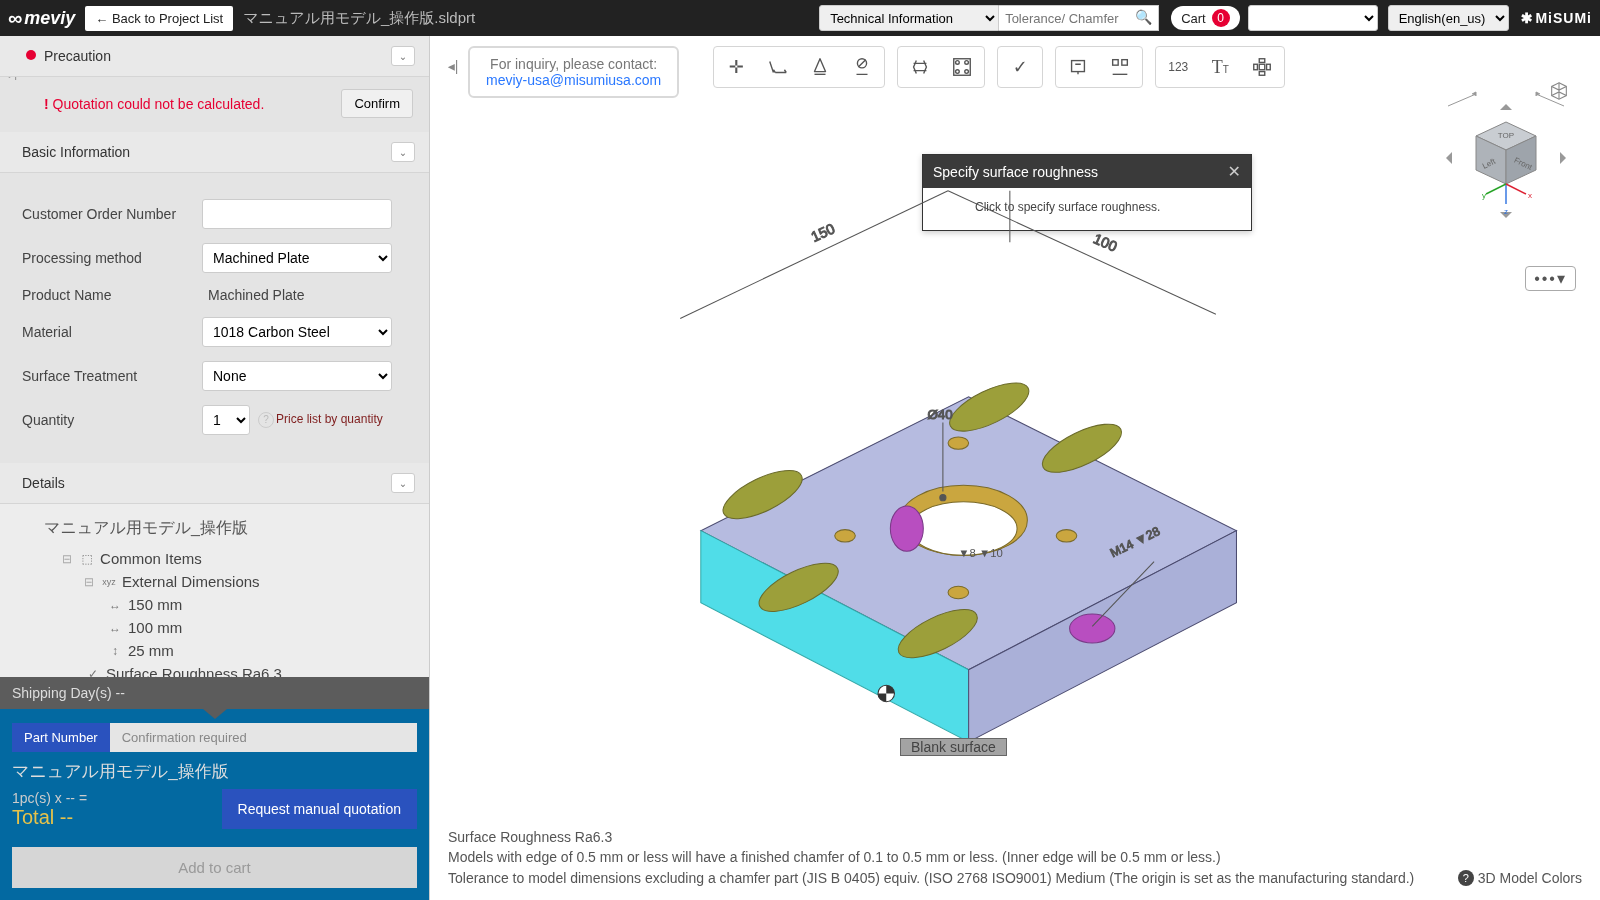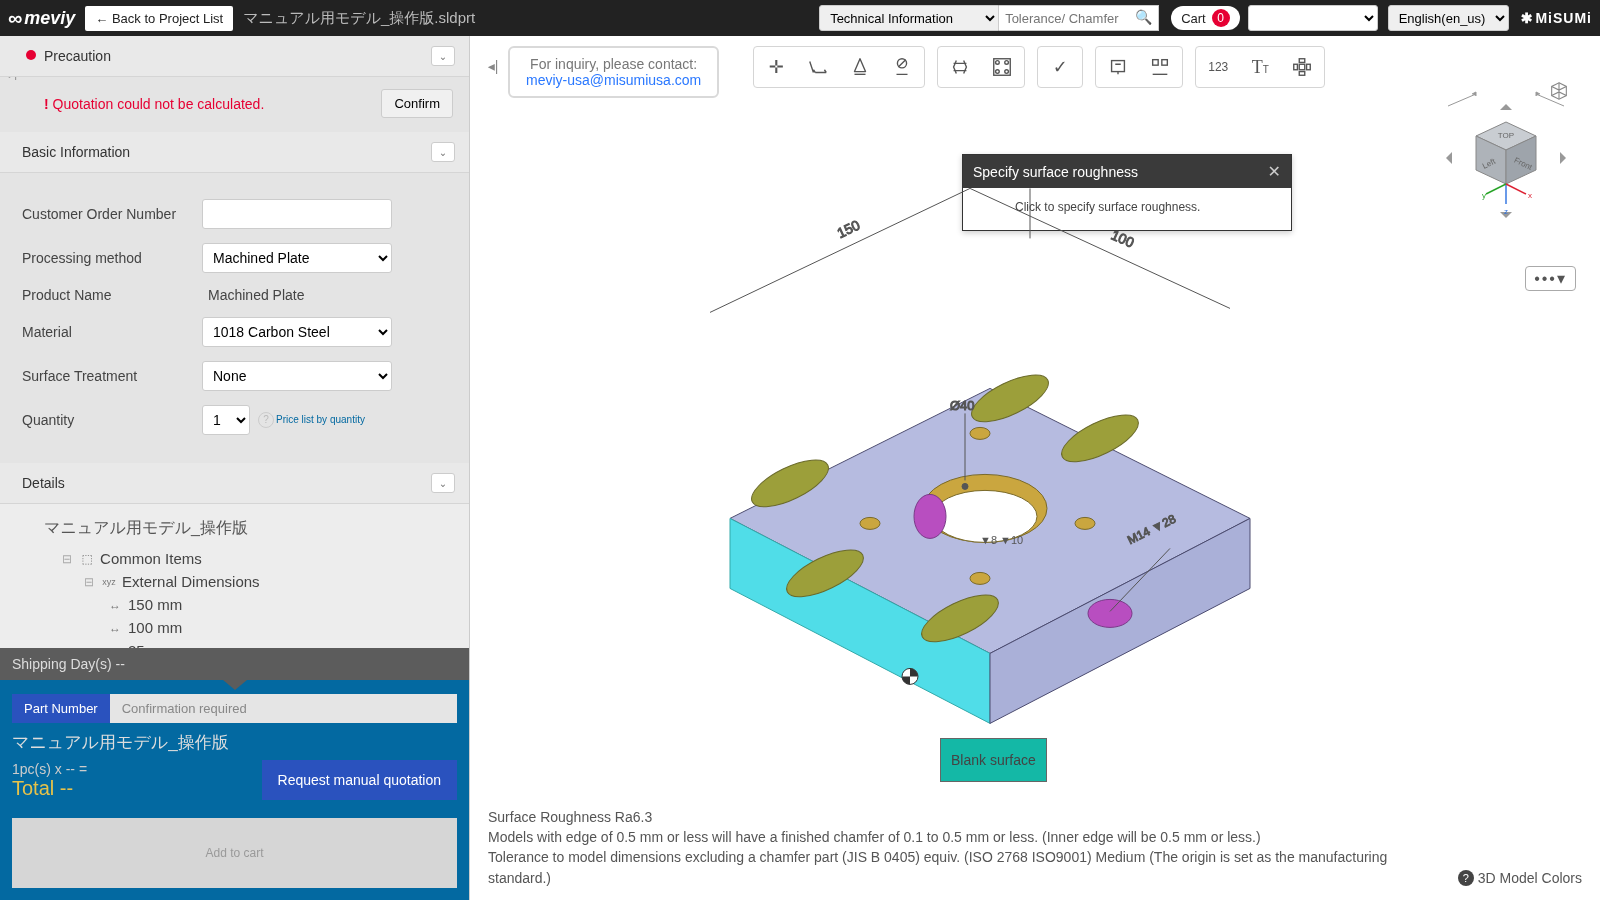--- a/index.html
+++ b/index.html
@@ -18,40 +18,40 @@
 .top-search input { height:26px; width:160px; border:1px solid #ccc; border-left:none; padding:0 26px 0 6px; font-size:13px; }
 .top-search .srch { position:absolute; right:6px; top:4px; color:#444; }
 .cart { background:#fff; color:#222; border-radius:14px; padding:3px 10px; margin-left:12px; display:flex; align-items:center; font-size:13px; }
 .cart .badge { background:#e60033; color:#fff; border-radius:50%; width:18px; height:18px; display:inline-flex; align-items:center; justify-content:center; margin-left:6px; font-size:12px; }
 .lang { height:26px; margin-left:10px; font-size:13px; }
 .misumi { color:#fff; font-weight:bold; font-family:'Arial Black',sans-serif; margin-left:12px; letter-spacing:1px; display:flex; align-items:center; }
 .misumi::before { content:"✱"; margin-right:2px; font-size:14px; }
 
 
 .main { display:flex; height:864px; }
-.left { width:470px; background:#e4e4e4; display:flex; flex-direction:column; border-right:1px solid #ccc; position:relative; }
+.left { width:430px; background:#e4e4e4; display:flex; flex-direction:column; border-right:1px solid #ccc; position:relative; }
 .left-collapse { position:absolute; left:4px; top:28px; width:18px; height:20px; display:flex; align-items:center; justify-content:center; color:#888; font-size:11px; }
 
 
 .section-hd { background:#e9e9e9; padding:10px 14px 10px 44px; border-bottom:1px solid #d5d5d5; display:flex; align-items:center; position:relative; }
 .section-hd .dot { position:absolute; left:26px; top:14px; width:10px; height:10px; border-radius:50%; background:#e60033; }
 .section-hd .toggle { margin-left:auto; width:24px; height:20px; border:1px solid #ccc; border-radius:3px; display:flex; align-items:center; justify-content:center; font-size:10px; color:#777; background:#fff; }
 .section-body { padding:12px 16px 14px 44px; }
 
 .alert-row { display:flex; align-items:center; justify-content:space-between; }
 .alert { color:#e60033; font-size:14px; }
 .alert::before { content:"! "; font-weight:bold; }
 .confirm-btn { background:#f0f0f0; border:1px solid #ccc; padding:6px 12px; border-radius:3px; font-size:13px; }
 
 .form-row { display:flex; align-items:center; margin:14px 0; }
 .form-row label { width:180px; color:#444; font-size:14px; }
 .form-row .val { color:#444; font-size:14px; padding-left:6px; }
 .form-row select, .form-row input { width:190px; height:30px; border:1px solid #ccc; border-radius:3px; padding:0 6px; font-size:14px; background:#fff; }
 .form-row select.small { width:48px; }
-.pricelist { color:#0369a1; font-size:10px; margin-left:8px; }
+.pricelist { color:#7f1d1d; font-size:12px; margin-left:8px; }
 .pricelist::before { content:"? "; border:1px solid #ccc; border-radius:50%; display:inline-block; width:14px; height:14px; line-height:14px; text-align:center; font-size:10px; margin-right:2px; color:#bbb; }
 
 
 .details-body { padding:10px 16px 10px 44px; overflow:auto; flex:1; background:#ededed; min-height:0; }
 .tree-root { font-size:16px; color:#555; margin:4px 0 8px; }
 .tree-node { display:flex; align-items:center; color:#444; font-size:15px; padding:3px 0; }
 .tree-indent-1 { margin-left:18px; }
 .tree-indent-2 { margin-left:40px; }
 .tree-indent-3 { margin-left:62px; }
 .tree-conn { color:#aaa; margin-right:6px; font-size:12px; }
@@ -64,21 +64,21 @@
 .pn-wrap { padding:14px 12px 0; }
 .pn-tabs { display:flex; }
 .pn-tab { padding:7px 12px; font-size:13px; }
 .pn-tab.active { background:#2a52be; color:#fff; }
 .pn-tab.inactive { background:#e5e5e5; color:#888; flex:1; }
 .pn-name { padding:8px 0 2px; font-size:17px; color:#ddd; }
 .pn-line { display:flex; align-items:center; justify-content:space-between; padding:4px 0 8px; }
 .pc-line { color:#ccc; }
 .total-line { color:#e6c24a; font-size:20px; }
 .rmq { background:#2a52be; color:#fff; border:none; padding:12px 16px; font-size:14px; cursor:pointer; }
-.add-cart { width:calc(100% - 0px); margin:10px 0 12px; background:#d6d6d6; color:#9a9a9a; border:none; padding:28px; font-size:12px; }
+.add-cart { width:calc(100% - 0px); margin:10px 0 12px; background:#d6d6d6; color:#9a9a9a; border:none; padding:12px; font-size:15px; }
 
 
 .right { flex:1; position:relative; display:flex; flex-direction:column; }
 .right-top { display:flex; align-items:flex-start; padding:10px 14px 0; }
 .right-collapse { width:18px; height:20px; display:flex; align-items:center; justify-content:center; color:#888; margin-top:10px; margin-right:6px; }
 .inquiry { border:2px solid #d9d9d9; border-radius:6px; padding:8px 16px; margin-right:34px; text-align:center; }
 .inquiry .t1 { color:#777; font-size:14px; }
 .inquiry .t2 { color:#2a78ff; font-size:14px; }
 .tool-groups { display:flex; gap:12px; }
 .tool-group { border:1px solid #d5d5d5; border-radius:4px; display:flex; padding:6px 8px; gap:14px; background:#fff; }
@@ -90,21 +90,21 @@
 .popup-hd { background:#3a3a3a; color:#fff; padding:7px 10px; font-size:14px; display:flex; align-items:center; justify-content:space-between; }
 .popup-hd .x { color:#ccc; cursor:pointer; font-size:16px; }
 .popup-bd { padding:12px 24px 16px; font-size:12px; color:#444;margin-left:28px; }
 
 
 .navcube { position:absolute; right:24px; top:50px; width:140px; height:140px; color:#999; }
 .more-btn { position:absolute; right:24px; top:230px; border:1px solid #aaa; border-radius:4px; padding:2px 8px; font-size:16px; color:#555; letter-spacing:2px; }
 
 
 .viewer { flex:1; position:relative; }
-.label-box { position:absolute; left:940px; top:708px; border:1px solid #666; background:#14b8a6; padding:13px 10px; font-size:14px; color:#444; }
+.label-box { position:absolute; left:940px; top:708px; border:1px solid #666; background:#a3a3a3; padding:0 10px; font-size:14px; color:#444; }
 
 
 .footer { padding:8px 18px 12px; font-size:14px; color:#555; line-height:1.45; display:flex; align-items:flex-end; gap:12px; }
 .footer .ftext { flex:1; }
 .model-colors { color:#555; display:flex; align-items:center; gap:4px; white-space:nowrap;padding-left:15px; }
 .model-colors::before { content:"?"; display:inline-block; width:16px; height:16px; border-radius:50%; background:#444; color:#fff; font-size:11px; line-height:16px; text-align:center; }
 </style>
 </head>
 <body>
 

